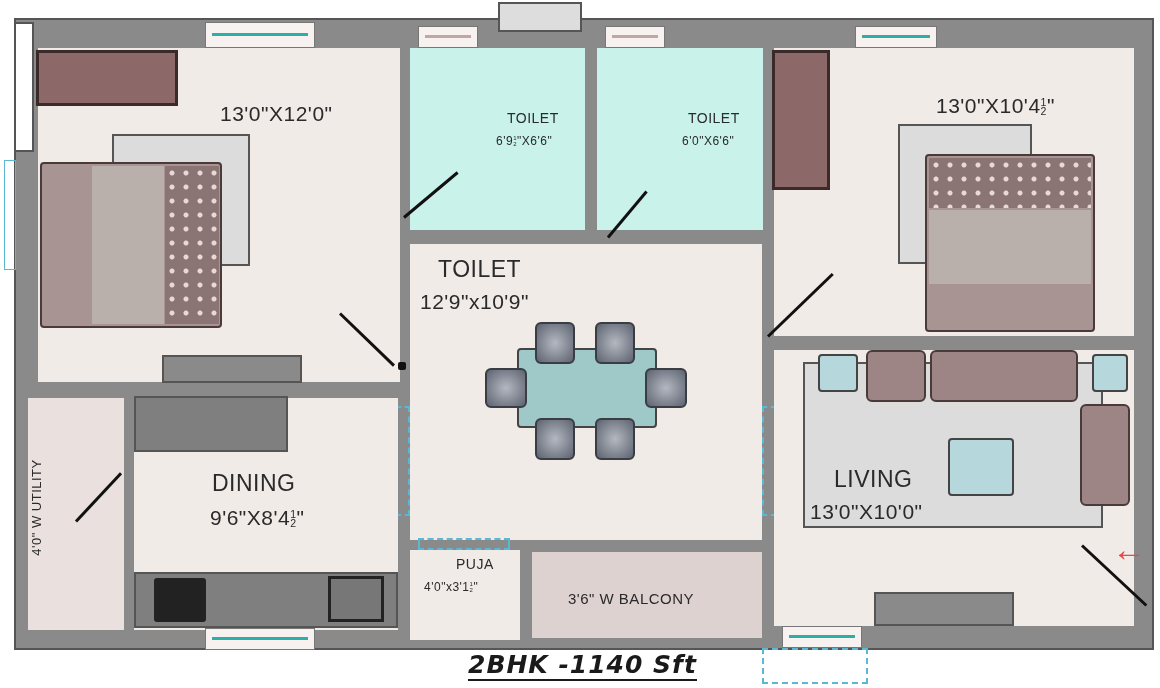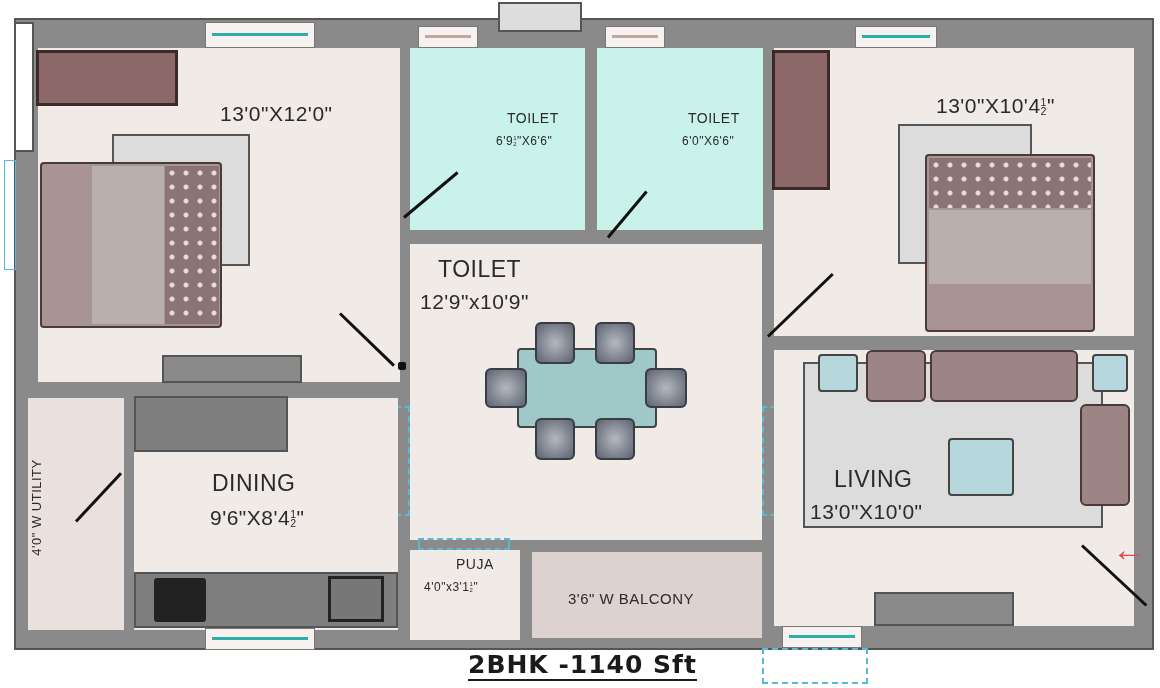--- a/index.html
+++ b/index.html
@@ -25,21 +25,21 @@
   .rug-grid { position:absolute; background:#dcdcdc; border:2px solid #555; box-sizing:border-box; }
   .quilt { position:absolute; background:#8a7474; box-sizing:border-box;
      background-image: radial-gradient(circle, #e8d9d7 2px, transparent 3px);
      background-size:14px 14px; }
   .sheet { position:absolute; background:#b9b0ac; box-sizing:border-box; }
   .counter { position:absolute; background:#7f7f7f; border:2px solid #555; box-sizing:border-box; }
   .sofa { position:absolute; background:#9c8584; border:2px solid #4a3a3a; border-radius:6px; box-sizing:border-box; }
   .chair { position:absolute; background:radial-gradient(#b4b9c0,#5c6270); border:2px solid #3a3d44; border-radius:6px; box-sizing:border-box; }
   .side-table { position:absolute; background:#b6d7dc; border:2px solid #444; border-radius:4px; box-sizing:border-box; }
   .arrow { position:absolute; color:#e24a4a; font-size:34px; }
-  .title-text { position:absolute; font-family:"DejaVu Sans", sans-serif; font-weight:bold; font-size:25px; color:#1a1a1a; border-bottom:2px solid #1a1a1a; letter-spacing:1px; }
+  .title-text { position:absolute; font-family:"DejaVu Sans", sans-serif; font-weight:bold; font-size:25px; color:#1a1a1a; border-bottom:2px solid #1a1a1a; letter-spacing:1px;font-style:italic; }
 </style>
 </head>
 <body>
 
 <div class="plan">
 
   <div class="wall" style="left:14px;top:18px;width:1140px;height:632px;"></div>
 
   <div class="floor" style="left:38px;top:48px;width:362px;height:334px;"></div>
   <div class="wall" style="left:14px;top:22px;width:20px;height:130px;background:#fff;"></div>

